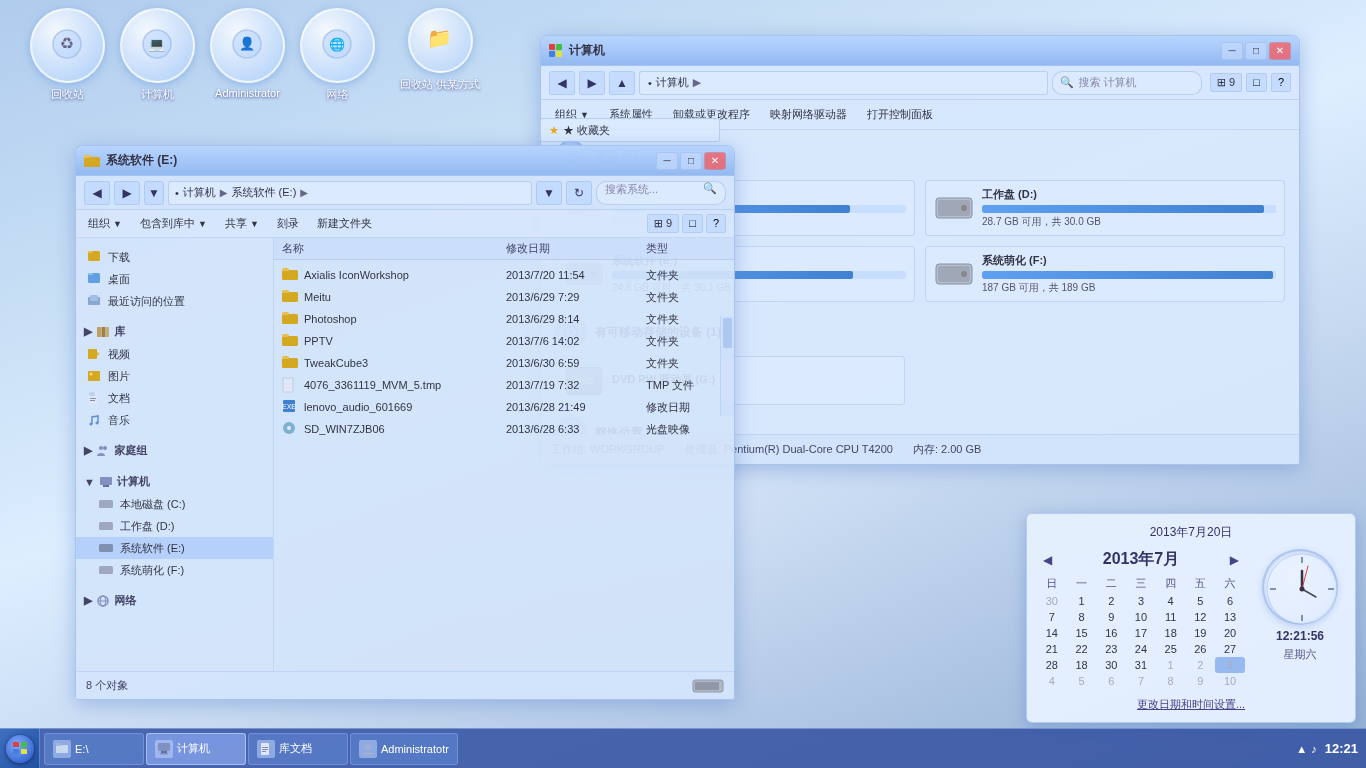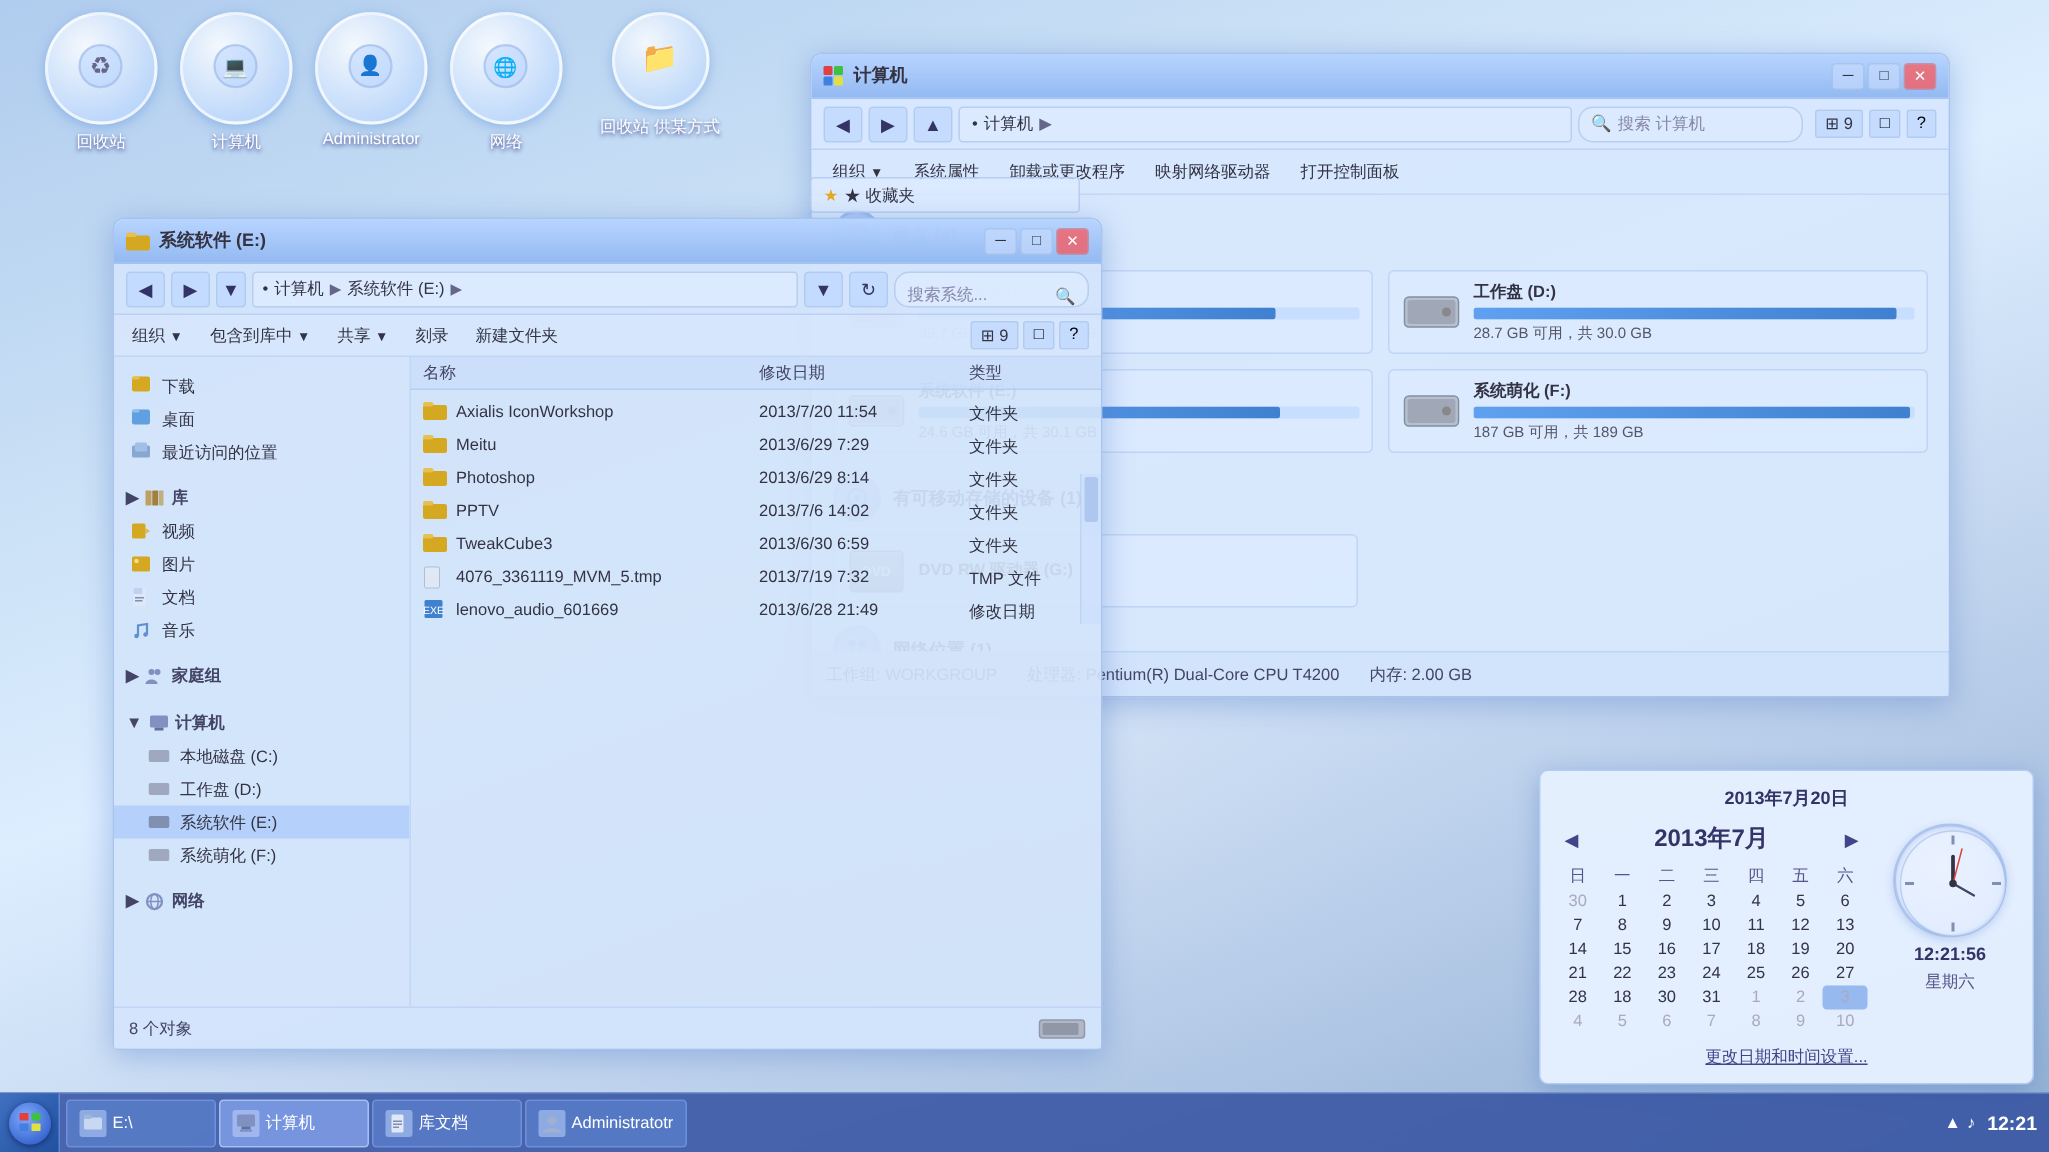--- a/index.html
+++ b/index.html
@@ -239,21 +239,21 @@
       color: #334;
     }
 
     .search-bar {
       width: 130px;
       height: 24px;
       background: rgba(220,235,255,0.8);
       border: 1px solid rgba(150,180,220,0.5);
       border-radius: 10px;
       display: flex;
-      align-items: flex-end;
+      align-items: flex-start;
       padding: 0 8px;
       font-size: 11px;
       color: #88a;
     }
 
     .window-menubar {
       height: 28px;
       background: rgba(215,230,252,0.7);
       display: flex;
       align-items: center;
@@ -522,21 +522,21 @@
       box-shadow: 0 4px 16px rgba(80,120,200,0.4);
       z-index: 50;
       padding: 10px;
     }
 
     .calendar-title {
       text-align: center;
       font-size: 12px;
       color: #336;
       margin-bottom: 8px;
-      font-weight: bold;
+      font-weight: normal;
     }
 
     .calendar-body {
       display: flex;
       gap: 10px;
     }
 
     .calendar-table-area {
       flex: 1;
     }
@@ -1185,20 +1185,31 @@
           <div class="file-item">
       <div class="file-name">
         <span class="file-icon"><svg width="14" height="14" viewBox="0 0 14 14">
                   <rect x="1" y="1" width="12" height="12" rx="1" fill="#4080d0"></rect>
                   <text x="7" y="10" text-anchor="middle" font-size="7" fill="white">EXE</text>
                 </svg></span>
         <span>lenovo_audio_601669</span>
       </div>
       <span>2013/6/28 21:49</span>
       <span>修改日期</span>
+    </div>
+          <div class="file-item">
+      <div class="file-name">
+        <span class="file-icon"><svg width="14" height="14" viewBox="0 0 14 14">
+                  <circle cx="7" cy="7" r="6" fill="#80b0d0"></circle>
+                  <circle cx="7" cy="7" r="2" fill="#e0f0ff"></circle>
+                </svg></span>
+        <span>SD_WIN7ZJB06</span>
+      </div>
+      <span>2013/6/28 6:33</span>
+      <span>光盘映像</span>
     </div>
         </div>
     </div>
   </div>
 
   <div style="position:absolute;right:0;top:170px;width:14px;height:100px;background:rgba(200,220,255,0.4);border-left:1px solid rgba(150,180,230,0.3)">
     <div style="height:30px;background:rgba(150,180,230,0.6);border-radius:2px;margin:2px"></div>
   </div>
 
   <div class="window-statusbar">

